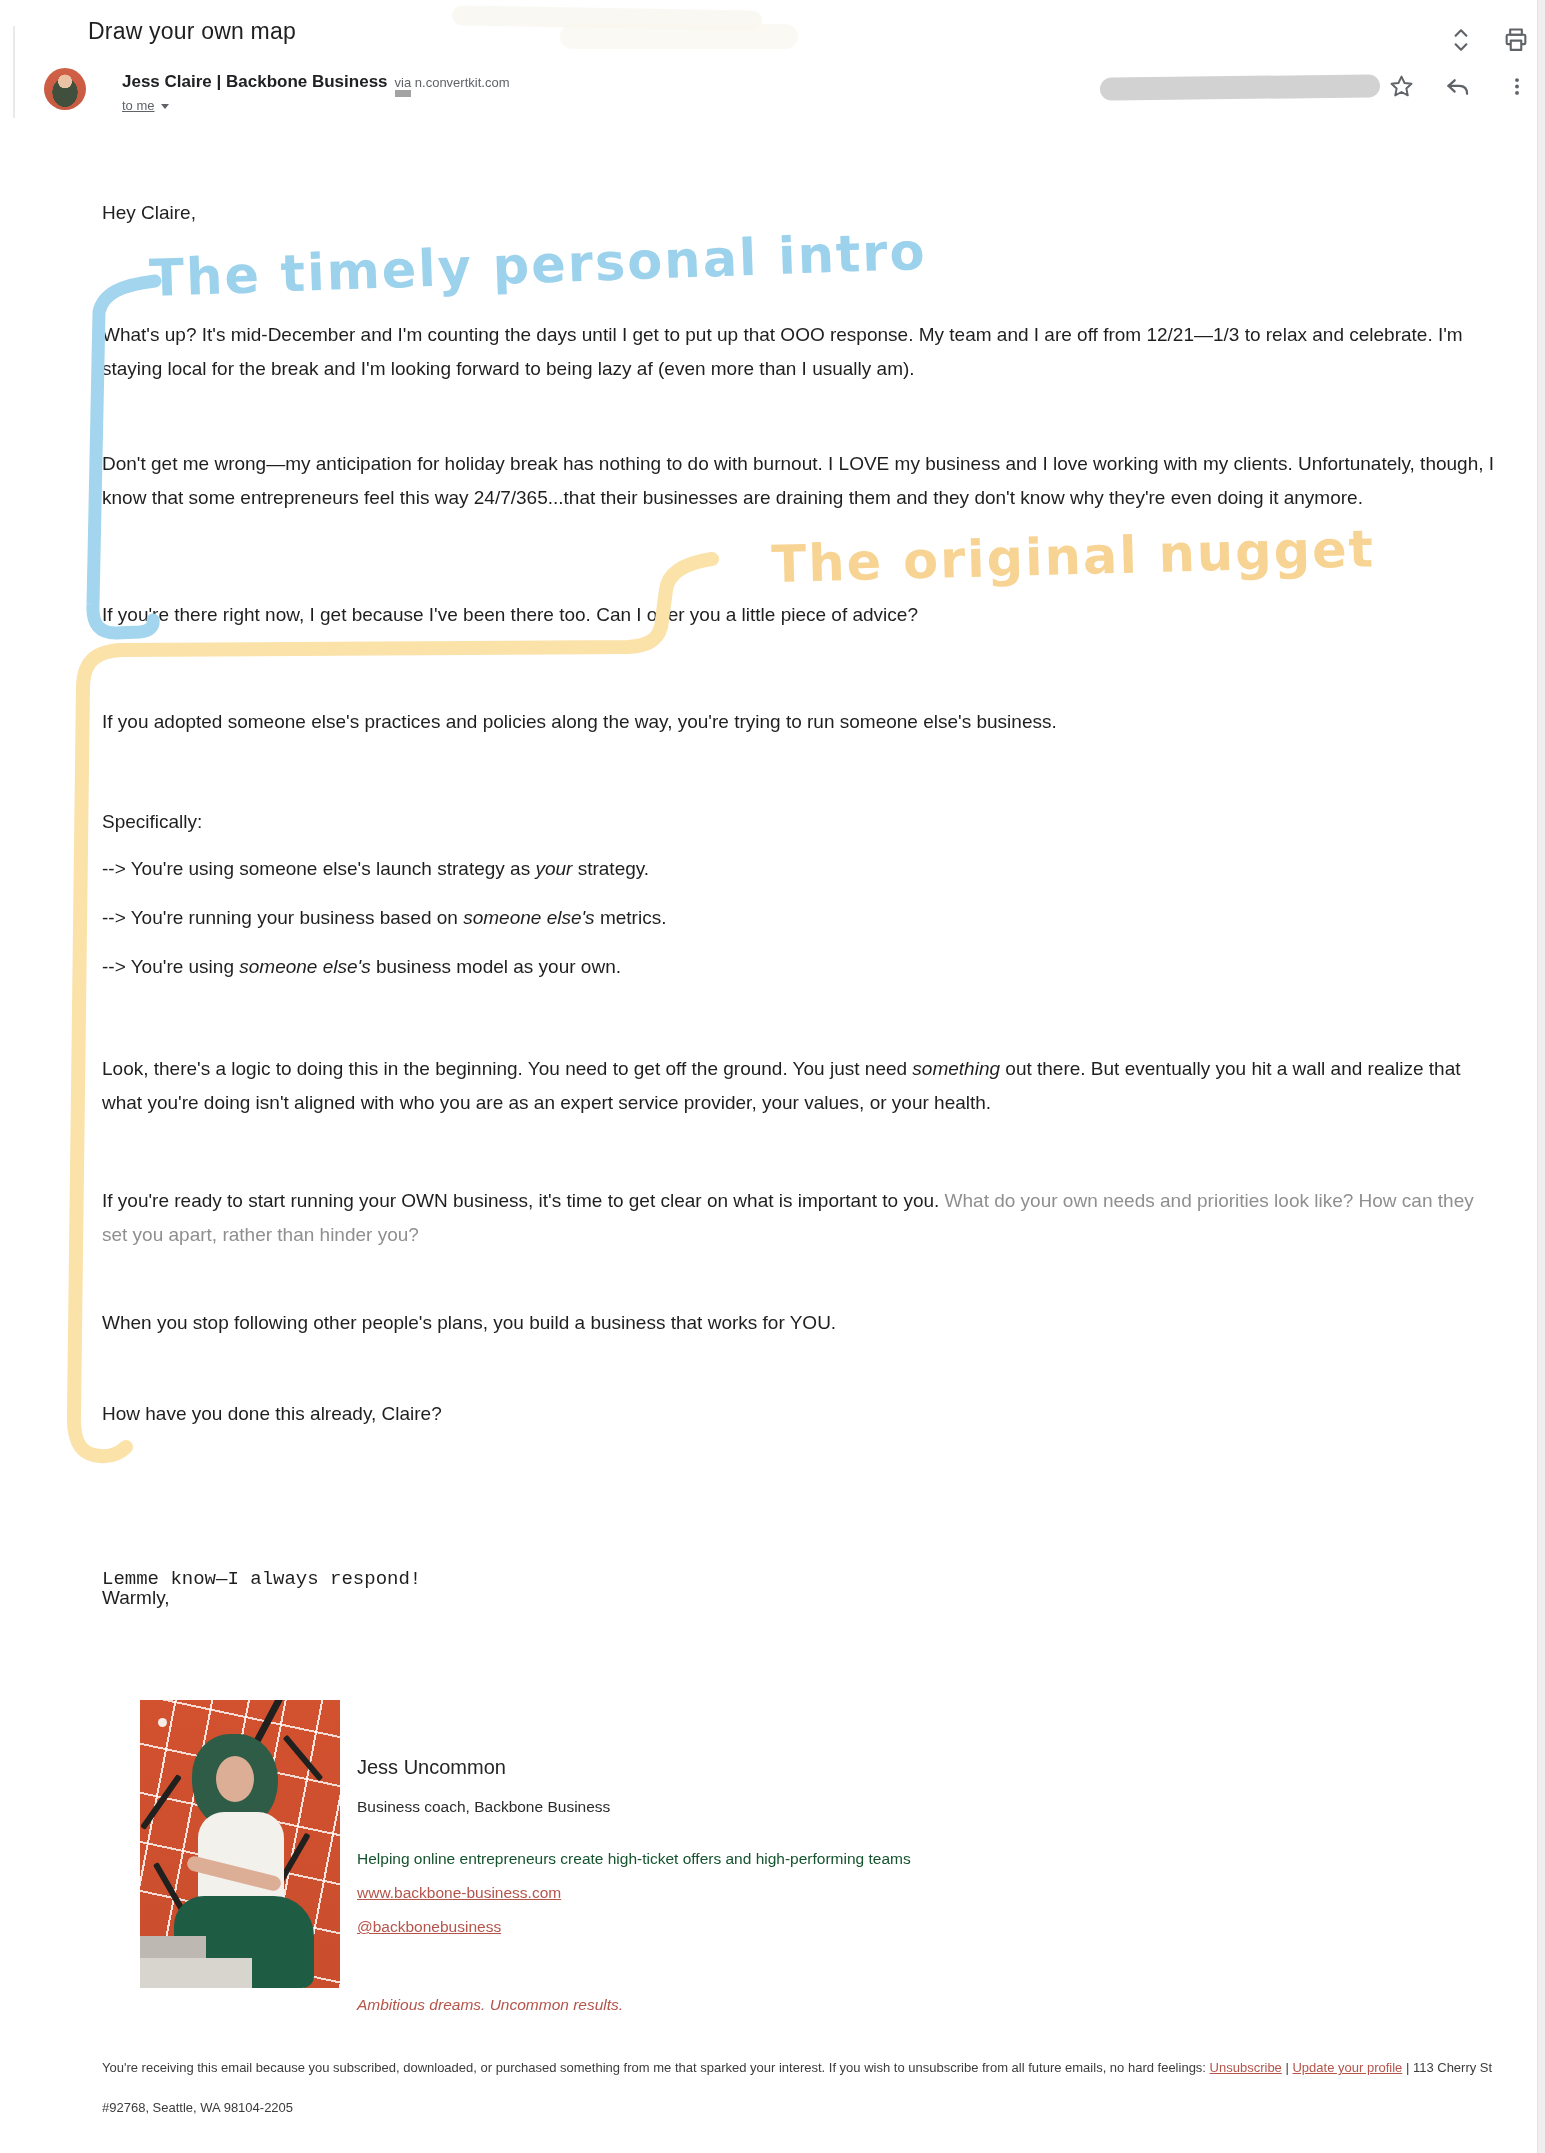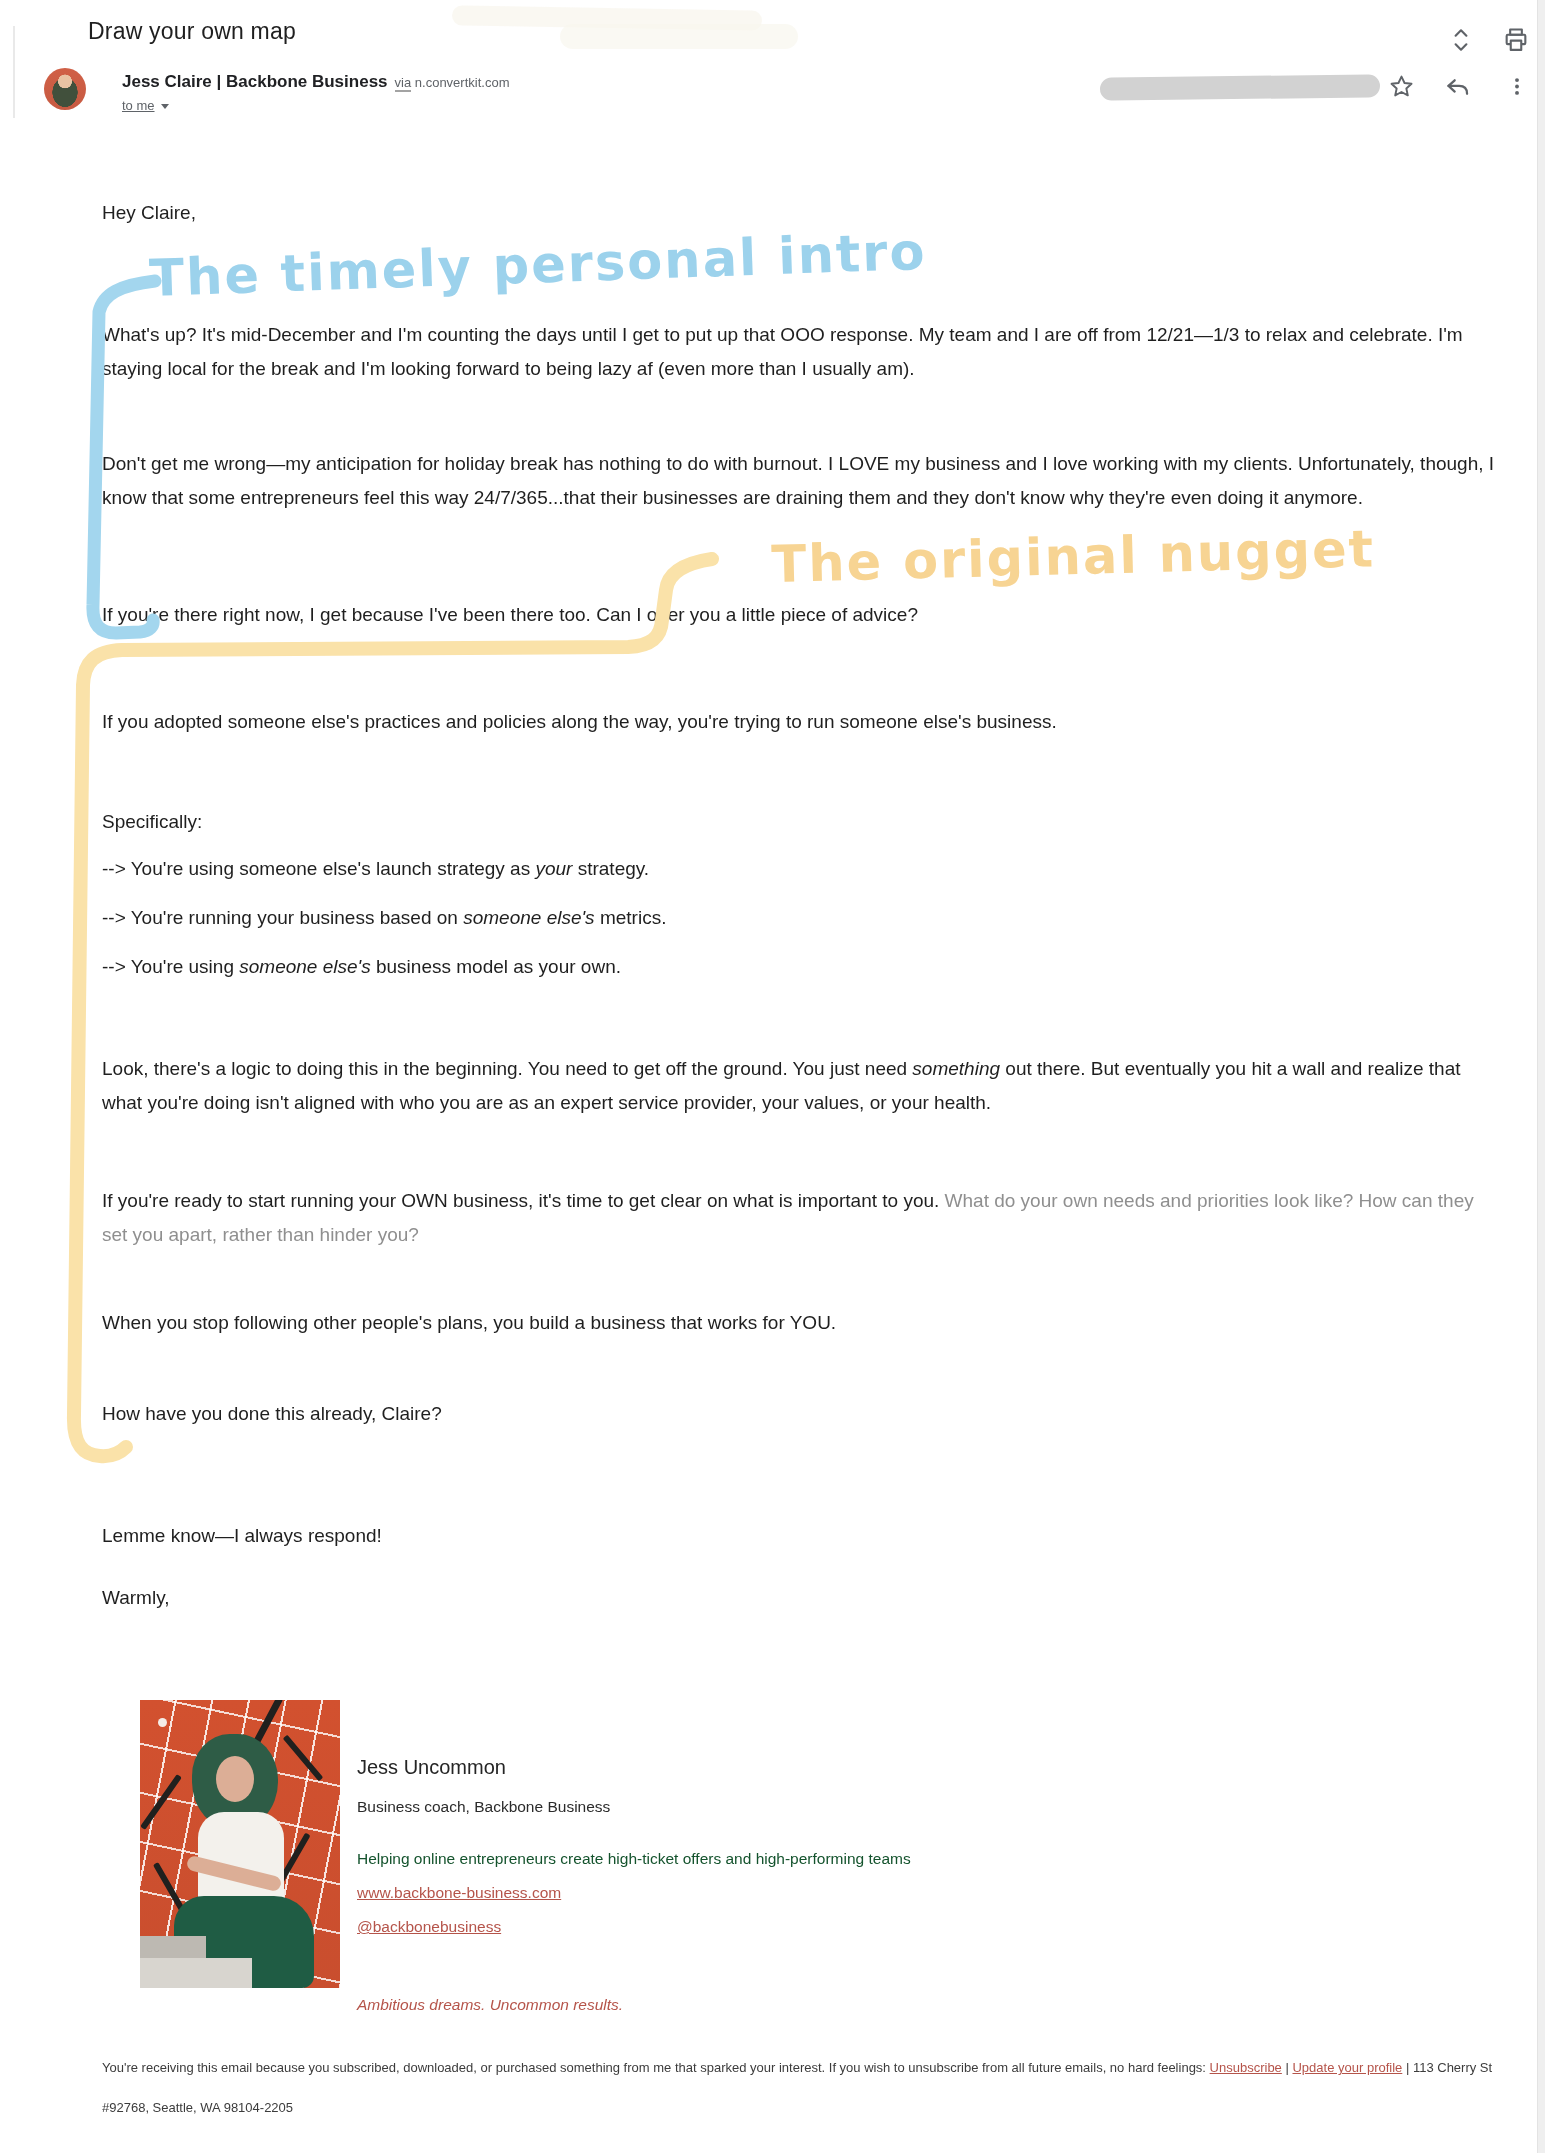--- a/index.html
+++ b/index.html
@@ -15,21 +15,21 @@
   .icon-btn{position:absolute;cursor:pointer;}
   
   .avatar{position:absolute;left:44px;top:68px;width:42px;height:42px;border-radius:50%;
     background:
       radial-gradient(circle at 50% 32%, #e9c3a3 0 19%, rgba(0,0,0,0) 20%),
       radial-gradient(ellipse at 50% 58%, #41503c 0 42%, rgba(0,0,0,0) 43%),
       linear-gradient(#d06046,#c75a42);}
   .sender-line{position:absolute;left:122px;top:72px;white-space:nowrap;}
   .sender-name{font-size:17px;font-weight:bold;color:#202124;}
   .sender-via{font-size:13px;color:#5f6368;margin-left:7px;}
-  .sender-via .via-word{border-bottom:2px solid #a3a3a3;}
+  .sender-via .via-word{border-bottom:7px solid #a3a3a3;}
   .to-me{position:absolute;left:122px;top:98px;font-size:13px;color:#5f6368;display:flex;align-items:center;gap:6px;text-decoration:underline;}
   .tri{width:0;height:0;border-left:4.5px solid transparent;border-right:4.5px solid transparent;border-top:5px solid #5f6368;margin-top:2px;}
   .redaction{position:absolute;left:1100px;top:76px;width:280px;height:23px;border-radius:12px;background:#d2d2d2;transform:rotate(-.7deg);}
   
   .para{position:absolute;left:102px;width:1396px;font-size:19px;line-height:34px;color:#1f1f1f;}
   .it{font-style:italic;}
   .muted{color:#8f8f8f;}
   .flink{color:#b5544a;text-decoration:underline;cursor:pointer;}
   
   .sig-photo{position:absolute;left:140px;top:1700px;width:200px;height:288px;overflow:hidden;
@@ -117,21 +117,21 @@
   <div class="para" style="top:598px;"><span>If you're there right now, I get because I've been there too. Can I offer you a little piece of advice?</span></div>
   <div class="para" style="top:705px;"><span>If you adopted someone else's practices and policies along the way, you're trying to run someone else's business.</span></div>
   <div class="para" style="top:805px;"><span>Specifically:</span></div>
   <div class="para" style="top:852px;"><span>--&gt; You're using someone else's launch strategy as </span><span class="it">your</span><span> strategy.</span></div>
   <div class="para" style="top:901px;"><span>--&gt; You're running your business based on </span><span class="it">someone else's</span><span> metrics.</span></div>
   <div class="para" style="top:950px;"><span>--&gt; You're using </span><span class="it">someone else's</span><span> business model as your own.</span></div>
   <div class="para" style="top:1052px;"><span>Look, there's a logic to doing this in the beginning. You need to get off the ground. You just need </span><span class="it">something</span><span> out there. But eventually you hit a wall and realize that what you're doing isn't aligned with who you are as an expert service provider, your values, or your health.</span></div>
   <div class="para" style="top:1184px;"><span>If you're ready to start running your OWN business, it's time to get clear on what is important to you. </span><span class="muted">What do your own needs and priorities look like? How can they set you apart, rather than hinder you?</span></div>
   <div class="para" style="top:1306px;"><span>When you stop following other people's plans, you build a business that works for YOU.</span></div>
   <div class="para" style="top:1397px;"><span>How have you done this already, Claire?</span></div>
-  <div class="para" style="top:1519px;"><span>Lemme know—I always respond!</span></div>
+  <div class="para" style="top:1562px;font-family:Liberation Mono, monospace;"><span>Lemme know—I always respond!</span></div>
   <div class="para" style="top:1581px;">Warmly,</div>
 
   <div class="sig-photo">
     <div class="streak" style="left:120px;top:-6px;width:7px;height:70px;transform:rotate(28deg);"></div>
     <div class="streak" style="left:160px;top:30px;width:6px;height:56px;transform:rotate(-40deg);"></div>
     <div class="streak" style="left:18px;top:70px;width:6px;height:64px;transform:rotate(35deg);"></div>
     <div class="streak" style="left:150px;top:130px;width:6px;height:60px;transform:rotate(30deg);"></div>
     <div class="streak" style="left:26px;top:160px;width:6px;height:54px;transform:rotate(-30deg);"></div>
     <div class="dot"></div>
     <div class="hair"></div>

